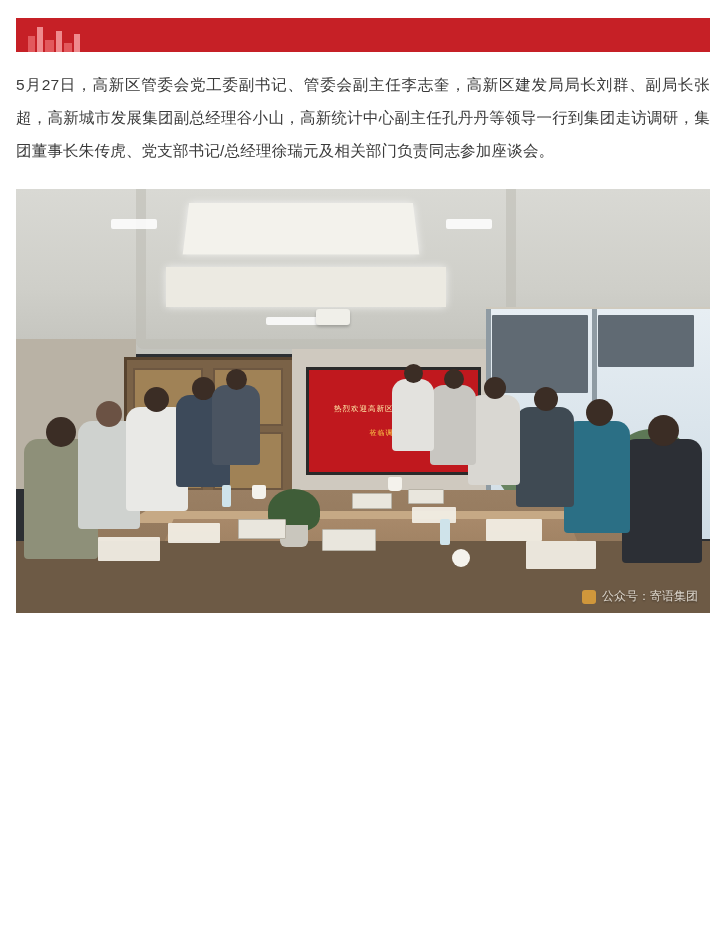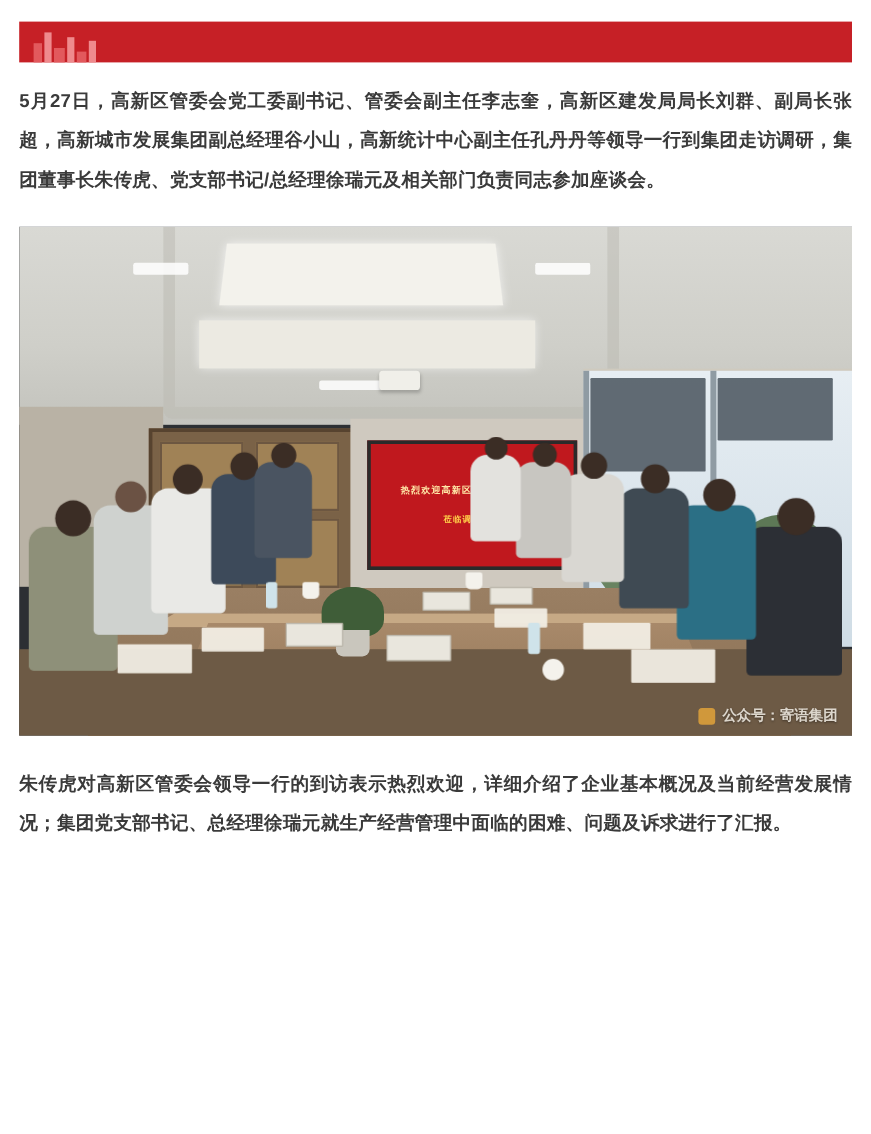--- a/index.html
+++ b/index.html
@@ -53,21 +53,20 @@
   .sk.b { left: 11px; width: 6px;  height: 25px; background:#ef8a8d; }
   .sk.c { left: 19px; width: 9px;  height: 12px; }
   .sk.d { left: 30px; width: 6px;  height: 21px; background:#ef8a8d; }
   .sk.e { left: 38px; width: 8px;  height: 9px;  }
   .sk.f { left: 48px; width: 6px;  height: 18px; background:#ef8a8d; }
 
   
   .content {
     padding: 0 16px;
     box-sizing: border-box;
-    font-weight: bold;
   }
   p.para {
     margin: 0 0 22px 0;
     font-size: 15.5px;
     line-height: 33px;
     color: #3a3a3a;
     text-align: justify;
     letter-spacing: 0.2px;
   }
   p.para.first { margin-top: 6px; }
@@ -344,16 +343,15 @@
         <div class="bottle" style="left:424px; top:330px; width:10px; height:26px;"></div>
         <div class="bottle" style="left:206px; top:296px; width:9px; height:22px;"></div>
 
         <div class="watermark">
           <span class="wm-badge"></span>
           <span>公众号：寄语集团</span>
         </div>
       </div>
     </div>
 
-    <p class="para tight">朱传虎对高新区管委会领导一行的到访表示热烈欢迎，详细介绍了企业基本概况及当前经营发展情况；集团党支部书记、总经理徐瑞元就生产经营管理中面临的困难、问题及诉求进行了汇报。</p>
 
   </div>
 </div>
 
 </body></html>

